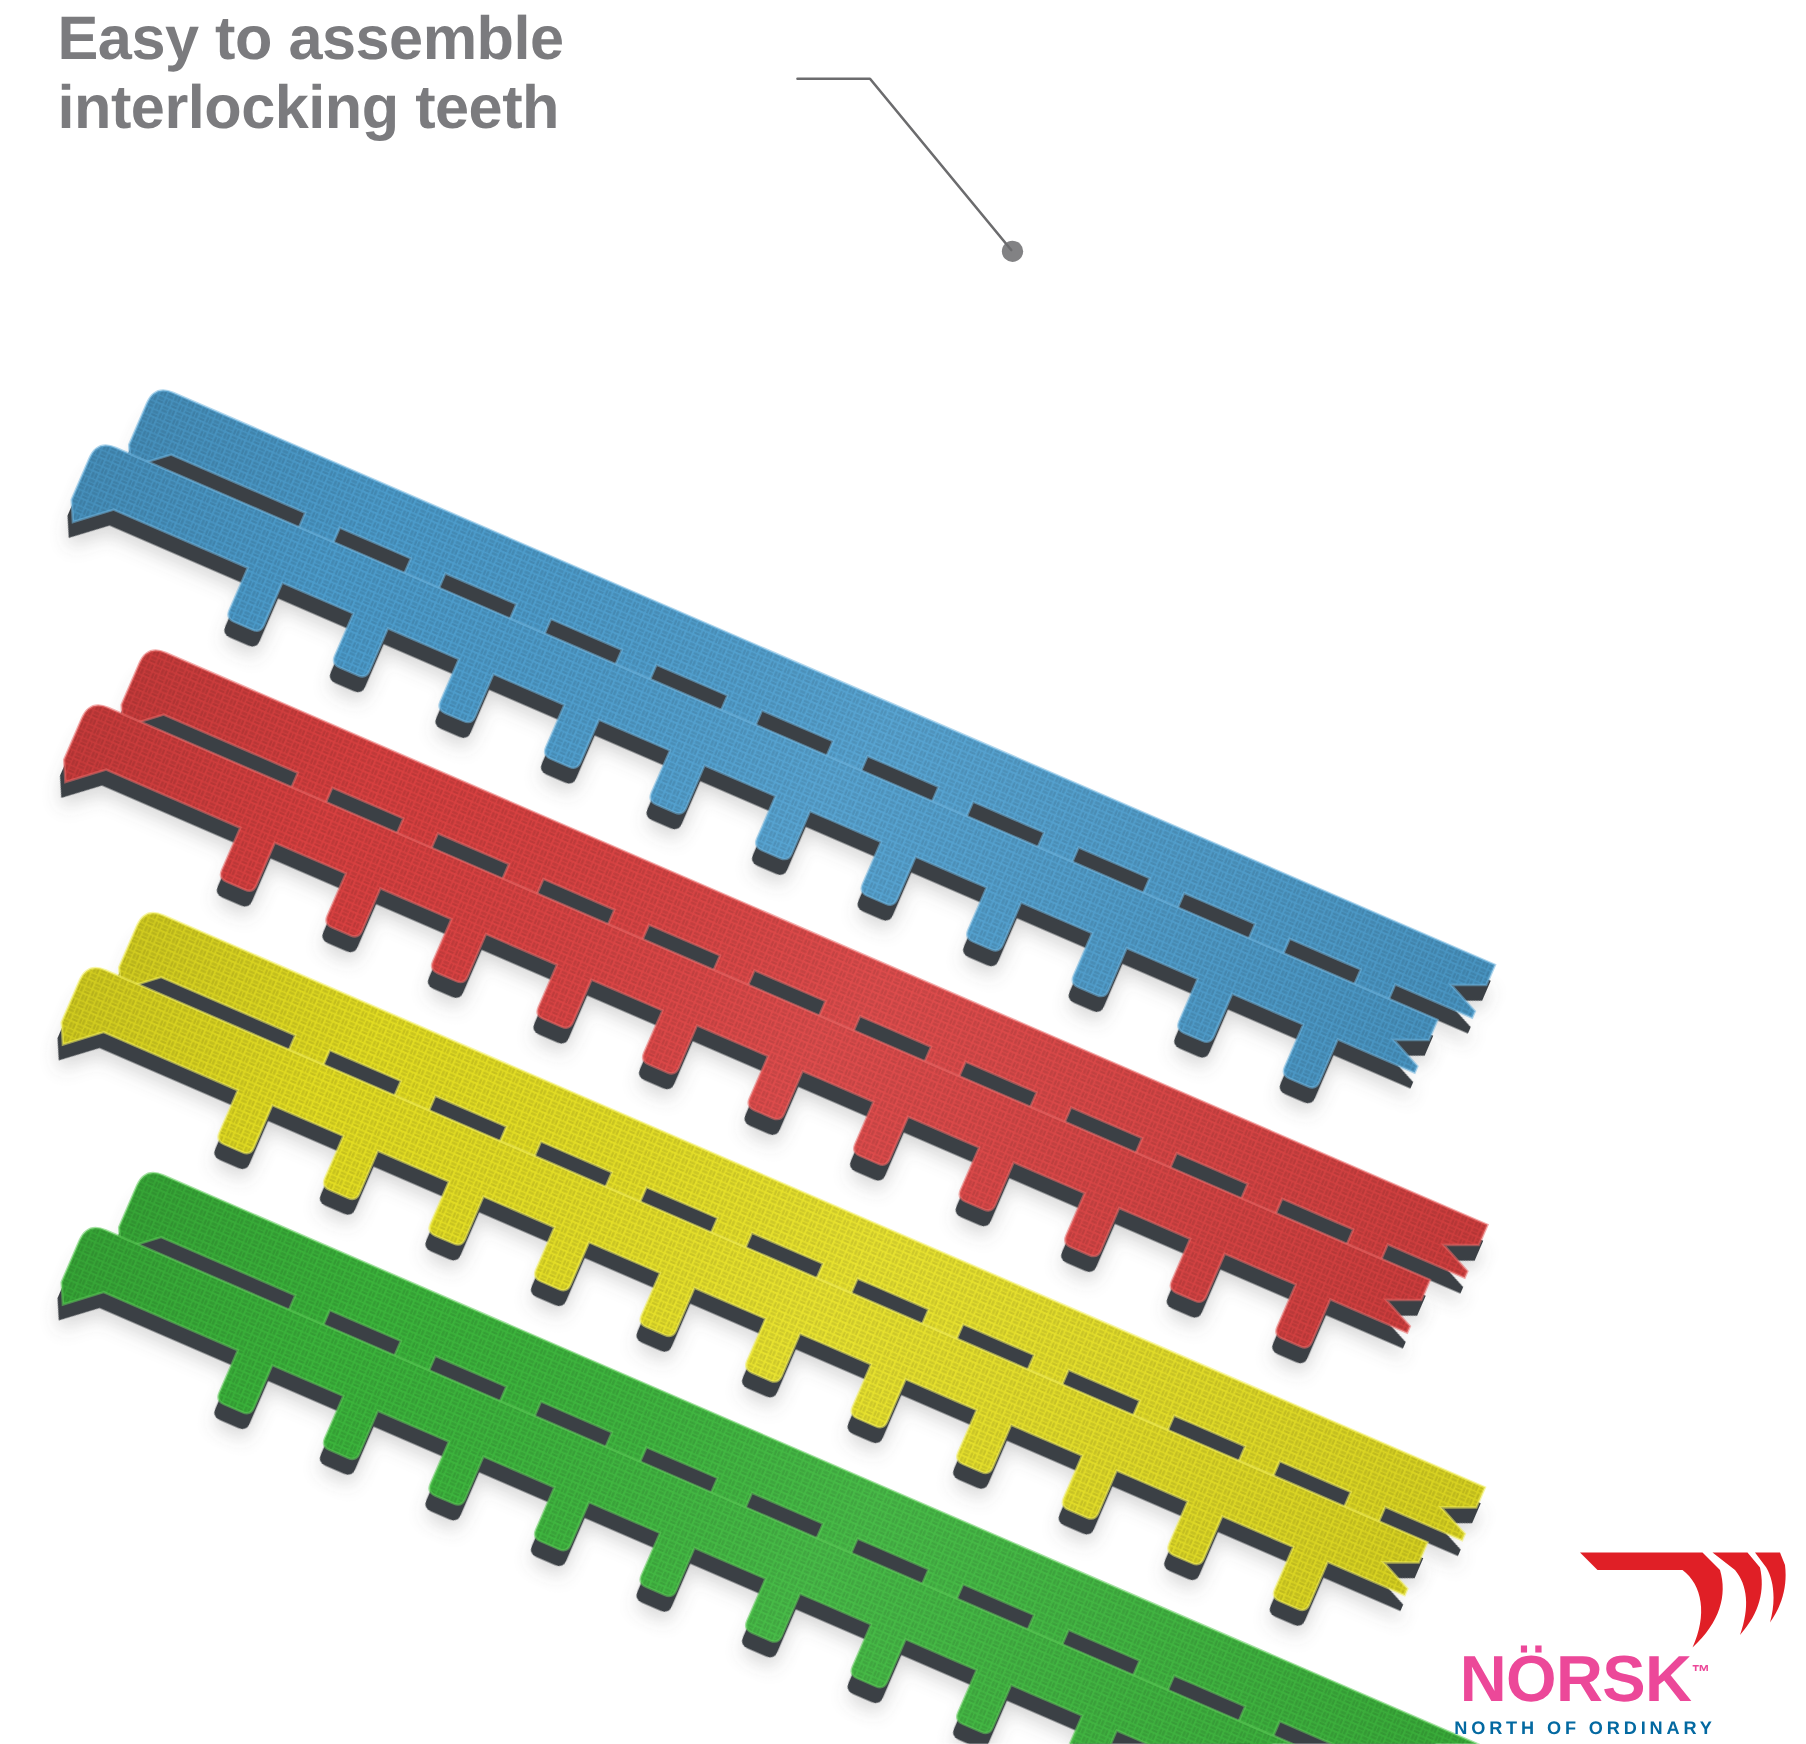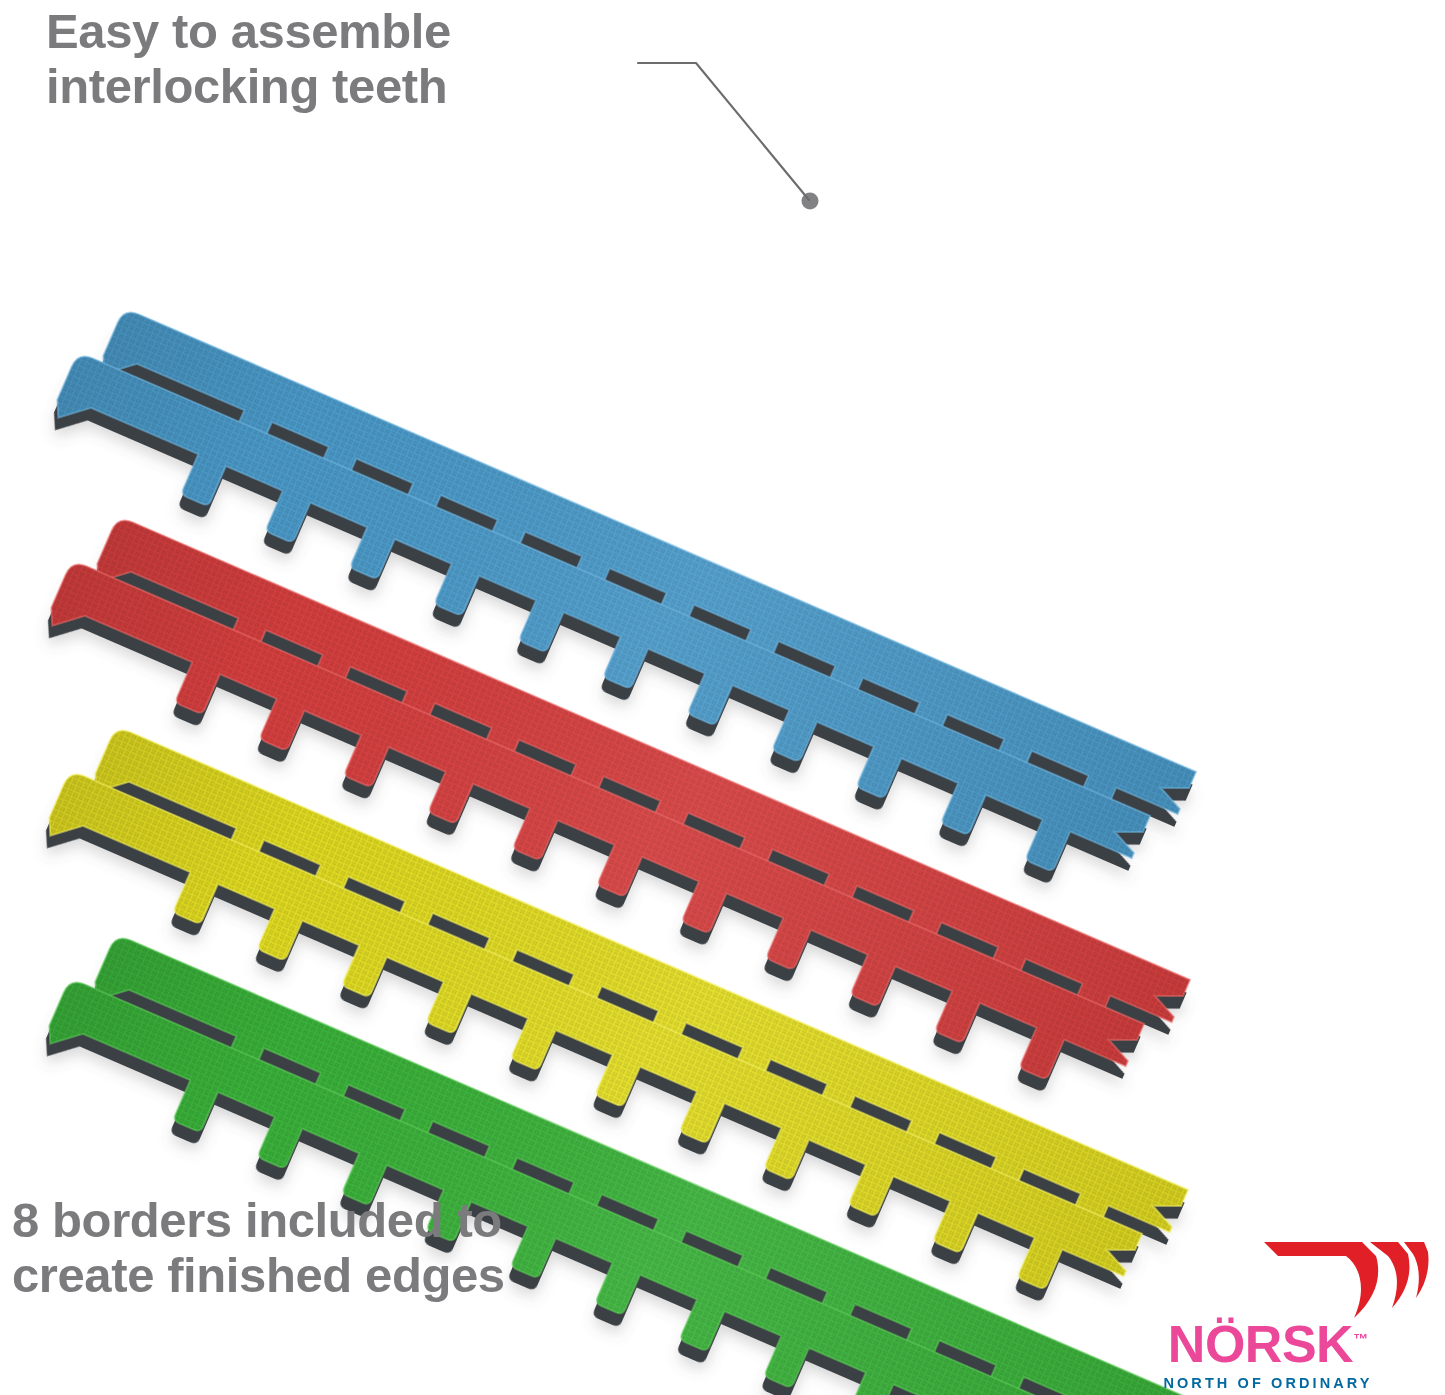--- a/index.html
+++ b/index.html
@@ -154,22 +154,20 @@
   </svg>
 
   <svg id="leader" viewBox="0 0 260 190">
     <path d="M 38 23 L 96 23 L 209 160" fill="none" stroke="#6c6c6e" stroke-width="2.1" stroke-linecap="round" stroke-linejoin="round"></path>
     <circle cx="210" cy="161" r="8.5" fill="#6c6c6e" opacity="0.85"></circle>
   </svg>
 
   <div class="callout" id="callout-top">Easy to assemble
 interlocking teeth</div>
 
-  <div class="callout" id="callout-bottom">8 borders included to
-create finished edges</div>
 
   <div id="brand">
 
     <svg id="brandmark" viewBox="0 0 172 88">
 
       <path d="M 6 6 L 104 6 L 118 20 C 124 40 118 62 96 82
                C 108 56 104 32 88 20 L 20 20 Z" fill="#e01f26"></path>
 
       <path d="M 112 6 L 140 6 L 150 18 C 154 36 150 54 134 72
                C 142 50 140 32 130 20 Z" fill="#e01f26"></path>

